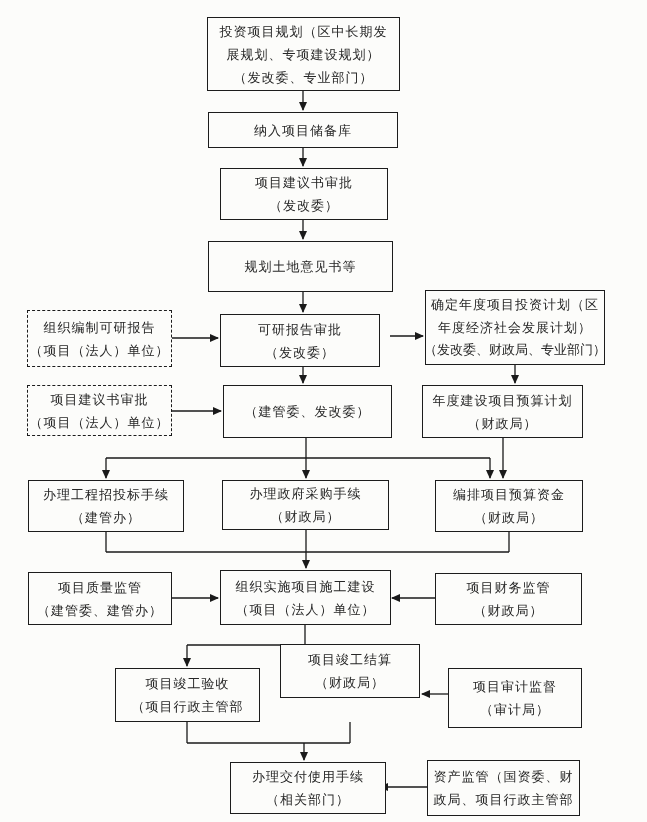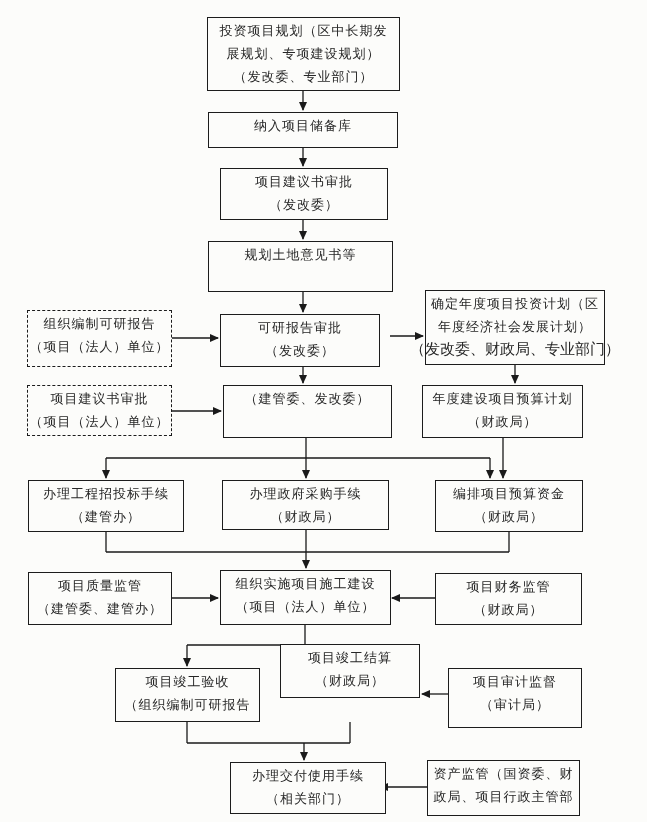--- a/index.html
+++ b/index.html
@@ -12,30 +12,31 @@
     overflow:hidden;
   }
   #connectors{position:absolute;left:0;top:0;width:647px;height:822px;}
   .node{
     position:absolute;
     box-sizing:border-box;
     border:1.5px solid #1c1c1c;
     background:#fcfcfa;
     display:flex;
     flex-direction:column;
+    justify-content:center;
     align-items:center;
     text-align:center;
     font-size:13px;
     line-height:23px;
     letter-spacing:1px;
     padding:1px 2px;
   }
   .node.dashed{border-style:dashed;}
   .node .ln{white-space:nowrap;}
-  .node .ln.tight{font-size:15px;letter-spacing:0;}
+  .node .ln.tight{font-size:13px;letter-spacing:0;font-family:Liberation Mono, monospace;}
 </style>
 </head>
 <body>
 
 <div id="canvas">
 
   <svg id="connectors" width="647" height="822" viewBox="0 0 647 822" xmlns="http://www.w3.org/2000/svg">
     <defs>
       <marker id="ah" markerUnits="userSpaceOnUse" markerWidth="12" markerHeight="10" refX="8" refY="4" orient="auto">
         <path d="M0,0 L9,4 L0,8 Z" fill="#1a1a1a"></path>
@@ -150,21 +151,21 @@
     <div class="ln">（项目（法人）单位）</div>
   </div>
 
   <div class="node" style="left:435px;top:573px;width:147px;height:52px">
     <div class="ln">项目财务监管</div>
     <div class="ln">（财政局）</div>
   </div>
 
   <div class="node" style="left:115px;top:668px;width:145px;height:54px">
     <div class="ln">项目竣工验收</div>
-    <div class="ln">（组织编制可研报告</div>
+    <div class="ln">（项目行政主管部</div>
   </div>
 
   <div class="node" style="left:280px;top:644px;width:140px;height:54px">
     <div class="ln">项目竣工结算</div>
     <div class="ln">（财政局）</div>
   </div>
 
   <div class="node" style="left:448px;top:668px;width:134px;height:60px">
     <div class="ln">项目审计监督</div>
     <div class="ln">（审计局）</div>

